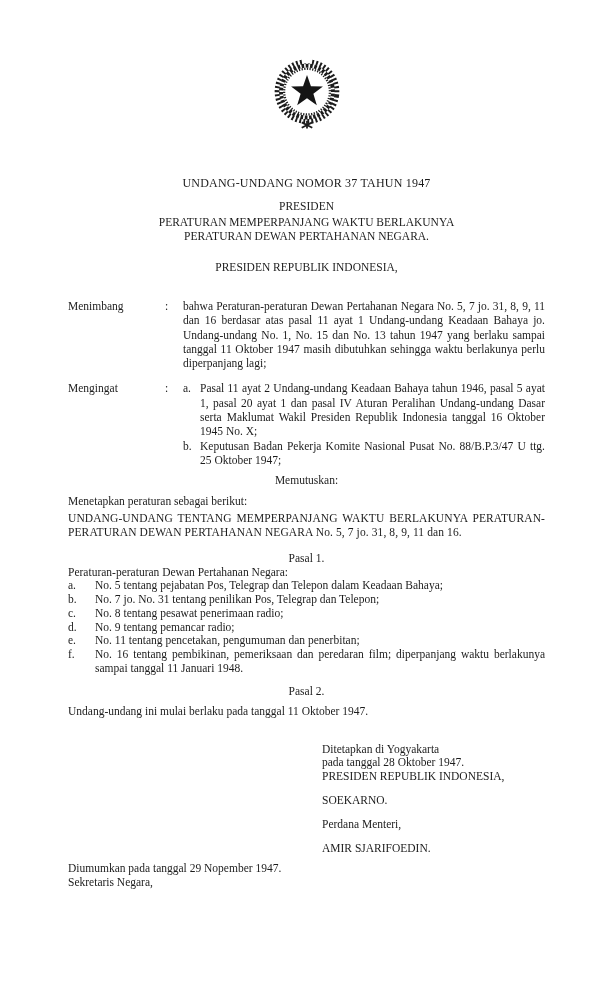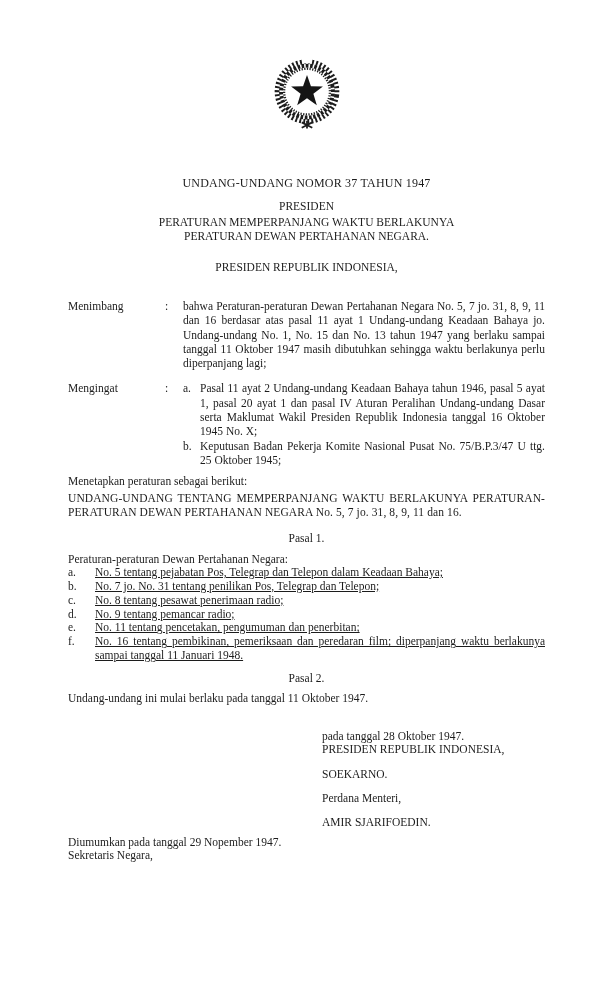--- a/index.html
+++ b/index.html
@@ -45,25 +45,25 @@
   .cons-item-marker { width: 17px; flex: none; }
   .cons-item-text { flex: 1; text-align: justify; }
   
   .decision-heading { margin-top: 6px; text-align: center; line-height: 14px; }
   .enacting-line { margin-top: 7px; line-height: 14px; }
   .law-title { margin-top: 4px; line-height: 13.8px; text-align: justify; letter-spacing: 0.1px; }
   
   .article-heading { text-align: center; line-height: 14px; }
   .article-1-heading { margin-top: 11px; }
   .article-2-heading { margin-top: 8px; }
-  .article-intro { margin-top: 7px; line-height: 14px; }
+  .article-intro { line-height: 14px; }
   .article-list { margin-top: 0; }
   .list-item { display: flex; line-height: 13.9px; }
   .list-marker { width: 27px; flex: none; }
-  .list-text { flex: 1; text-align: justify; text-decoration: underline; }
+  .list-text { flex: 1; text-align: justify; }
   .article-2-text { margin-top: 6px; line-height: 14px; }
   
   .signature-block { margin-top: 25px; margin-left: 254px; line-height: 13.2px; }
   .sig-gap { height: 11px; }
   
   .promulgation { margin-top: 7px; line-height: 13.2px; }
 </style>
 </head>
 <body>
 
@@ -110,25 +110,26 @@
   <div class="cons-row cons-mengingat">
     <div class="cons-label">Mengingat</div>
     <div class="cons-colon">:</div>
     <div class="cons-body">
       <div class="cons-item">
         <div class="cons-item-marker">a.</div>
         <div class="cons-item-text">Pasal 11 ayat 2 Undang-undang Keadaan Bahaya tahun 1946, pasal 5 ayat 1, pasal 20 ayat 1 dan pasal IV Aturan Peralihan Undang-undang Dasar serta Maklumat Wakil Presiden Republik Indonesia tanggal 16 Oktober 1945 No. X;</div>
       </div>
       <div class="cons-item">
         <div class="cons-item-marker">b.</div>
-        <div class="cons-item-text">Keputusan Badan Pekerja Komite Nasional Pusat No. 75/B.P.3/47 U ttg. 25 Oktober 1945;</div>
+        <div class="cons-item-text">Keputusan Badan Pekerja Komite Nasional Pusat No. 88/B.P.3/47 U ttg. 25 Oktober 1947;</div>
       </div>
     </div>
   </div>
 
+  <div class="decision-heading">Memutuskan:</div>
   <div class="enacting-line">Menetapkan peraturan sebagai berikut:</div>
   <div class="law-title">UNDANG-UNDANG TENTANG MEMPERPANJANG WAKTU BERLAKUNYA PERATURAN-PERATURAN DEWAN PERTAHANAN NEGARA No. 5, 7 jo. 31, 8, 9, 11 dan 16.</div>
 
   <div class="article-heading article-1-heading">Pasal 1.</div>
   <div class="article-intro">Peraturan-peraturan Dewan Pertahanan Negara:</div>
   <div class="article-list">
     <div class="list-item">
       <div class="list-marker">a.</div>
       <div class="list-text">No. 5 tentang pejabatan Pos, Telegrap dan Telepon dalam Keadaan Bahaya;</div>
     </div>
@@ -151,20 +152,21 @@
     <div class="list-item">
       <div class="list-marker">f.</div>
       <div class="list-text">No. 16 tentang pembikinan, pemeriksaan dan peredaran film; diperpanjang waktu berlakunya sampai tanggal 11 Januari 1948.</div>
     </div>
   </div>
 
   <div class="article-heading article-2-heading">Pasal 2.</div>
   <div class="article-2-text">Undang-undang ini mulai berlaku pada tanggal 11 Oktober 1947.</div>
 
   <div class="signature-block">
+    <div>Ditetapkan di Yogyakarta</div>
     <div>pada tanggal 28 Oktober 1947.</div>
     <div>PRESIDEN REPUBLIK INDONESIA,</div>
     <div class="sig-gap"></div>
     <div>SOEKARNO.</div>
     <div class="sig-gap"></div>
     <div>Perdana Menteri,</div>
     <div class="sig-gap"></div>
     <div>AMIR SJARIFOEDIN.</div>
   </div>
 

